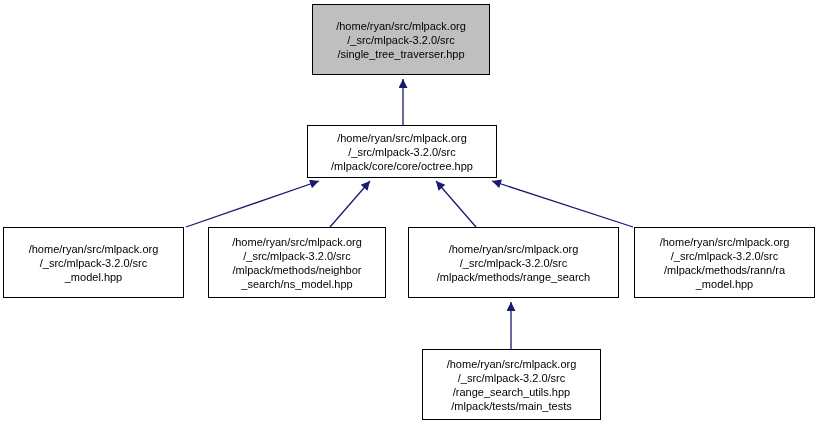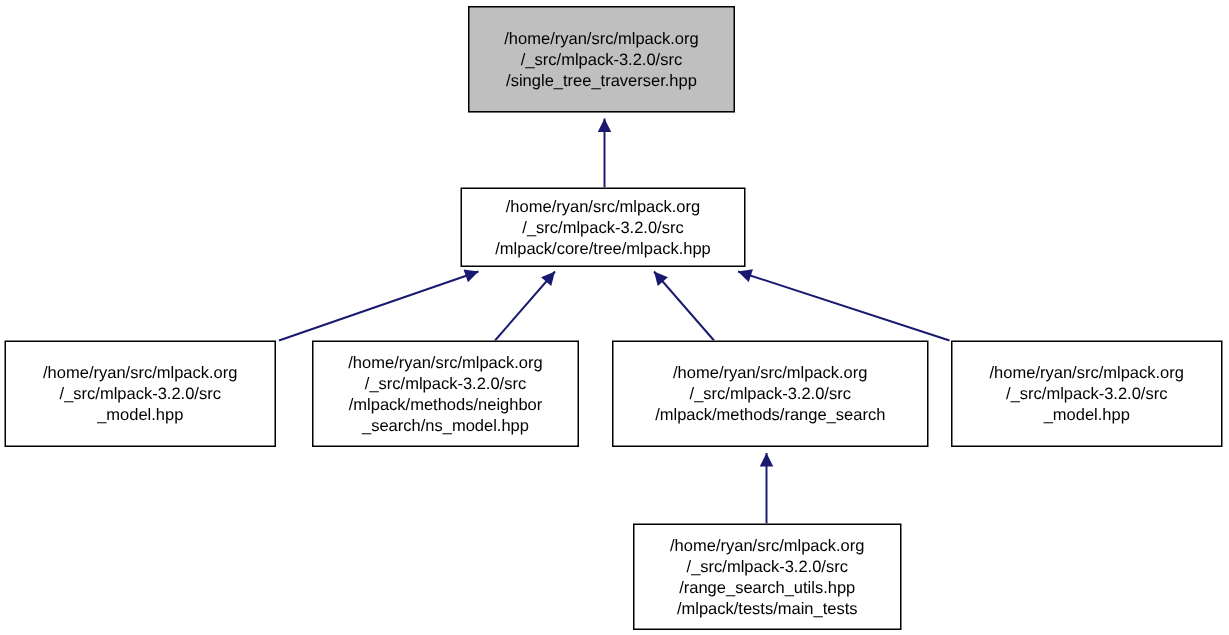--- a/index.html
+++ b/index.html
@@ -69,21 +69,21 @@
 
   <div id="n-traverser" class="node highlight" style="border-color: rgb(0, 0, 0); background: rgb(191, 191, 191);">
     <div class="ln">/home/ryan/src/mlpack.org</div>
     <div class="ln">/_src/mlpack-3.2.0/src</div>
     <div class="ln">/single_tree_traverser.hpp</div>
   </div>
 
   <div id="n-octree" class="node" style="border-color: rgb(0, 0, 0); background: rgb(255, 255, 255);">
     <div class="ln">/home/ryan/src/mlpack.org</div>
     <div class="ln">/_src/mlpack-3.2.0/src</div>
-    <div class="ln">/mlpack/core/tree/mlpack.hpp</div>
+    <div class="ln">/mlpack/core/core/octree.hpp</div>
   </div>
 
   <div id="n-kde" class="node" style="border-color: rgb(0, 0, 0); background: rgb(255, 255, 255);">
     <div class="ln">/home/ryan/src/mlpack.org</div>
     <div class="ln">/_src/mlpack-3.2.0/src</div>
     <div class="ln">_model.hpp</div>
   </div>
 
   <div id="n-ns" class="node" style="border-color: rgb(0, 0, 0); background: rgb(255, 255, 255);">
     <div class="ln">/home/ryan/src/mlpack.org</div>
@@ -94,20 +94,21 @@
 
   <div id="n-rs" class="node" style="border-color: rgb(0, 0, 0); background: rgb(255, 255, 255);">
     <div class="ln">/home/ryan/src/mlpack.org</div>
     <div class="ln">/_src/mlpack-3.2.0/src</div>
     <div class="ln">/mlpack/methods/range_search</div>
   </div>
 
   <div id="n-rann" class="node" style="border-color: rgb(0, 0, 0); background: rgb(255, 255, 255);">
     <div class="ln">/home/ryan/src/mlpack.org</div>
     <div class="ln">/_src/mlpack-3.2.0/src</div>
+    <div class="ln">/mlpack/methods/rann/ra</div>
     <div class="ln">_model.hpp</div>
   </div>
 
   <div id="n-tests" class="node" style="border-color: rgb(0, 0, 0); background: rgb(255, 255, 255);">
     <div class="ln">/home/ryan/src/mlpack.org</div>
     <div class="ln">/_src/mlpack-3.2.0/src</div>
     <div class="ln">/range_search_utils.hpp</div>
     <div class="ln">/mlpack/tests/main_tests</div>
   </div>
 

